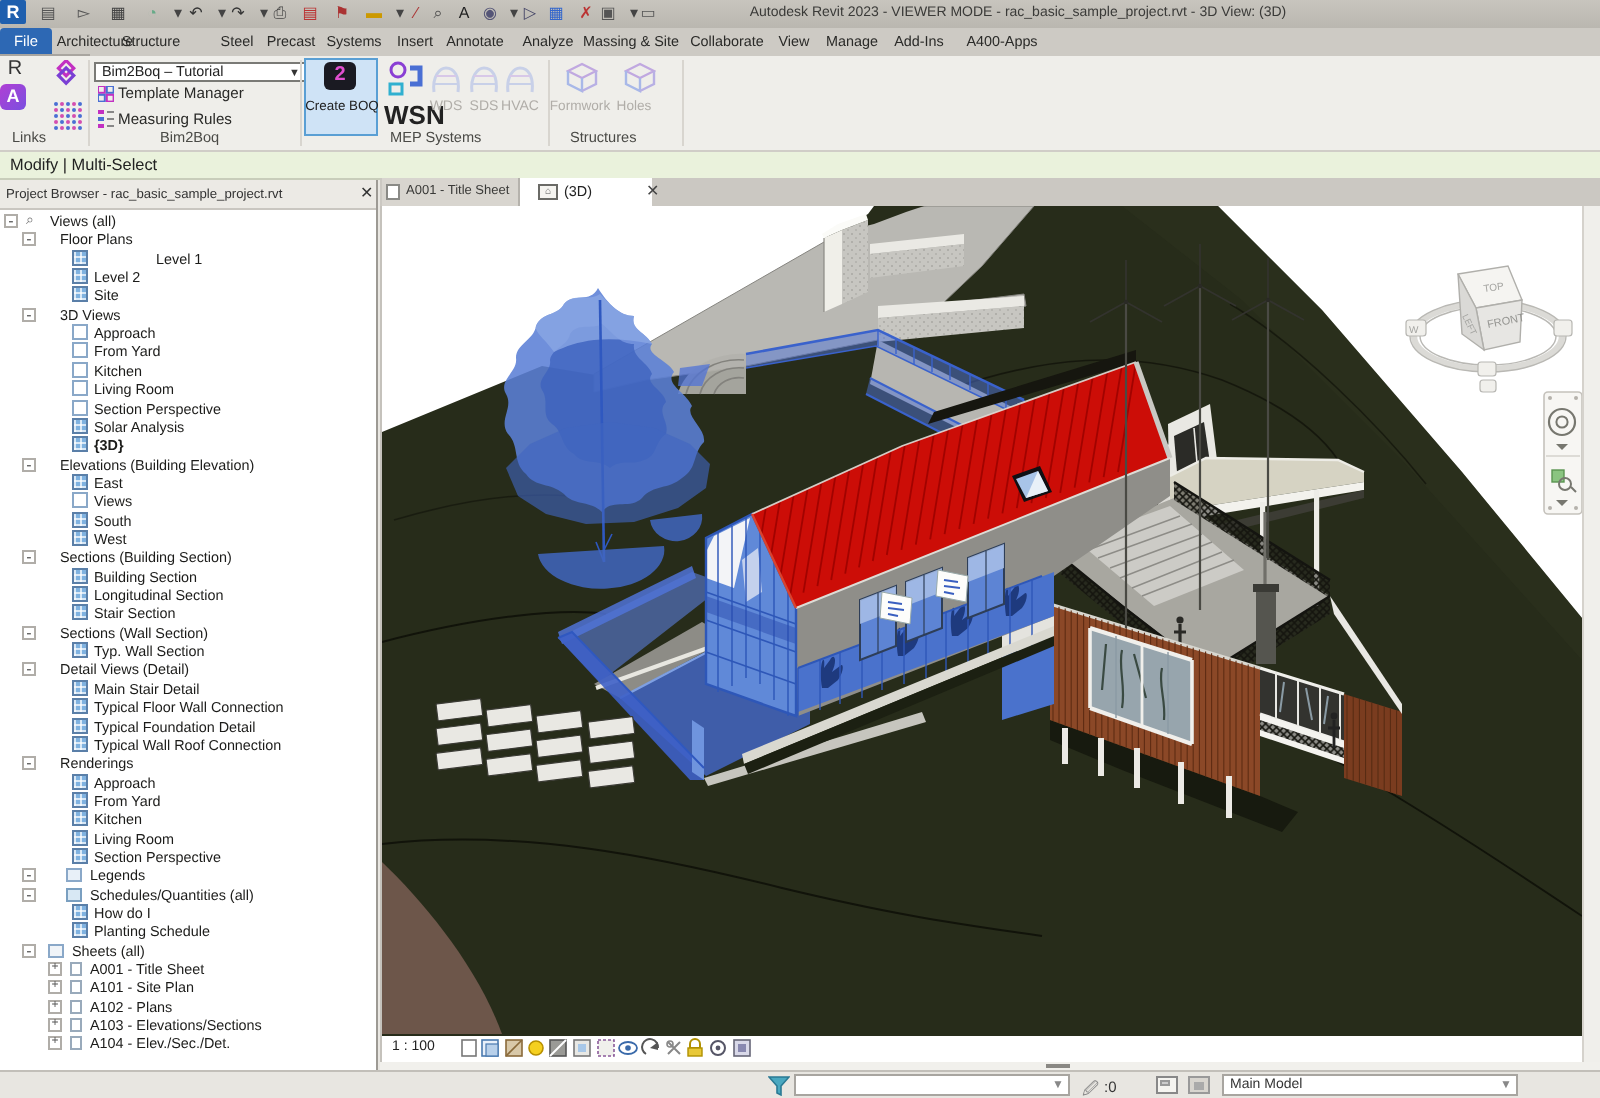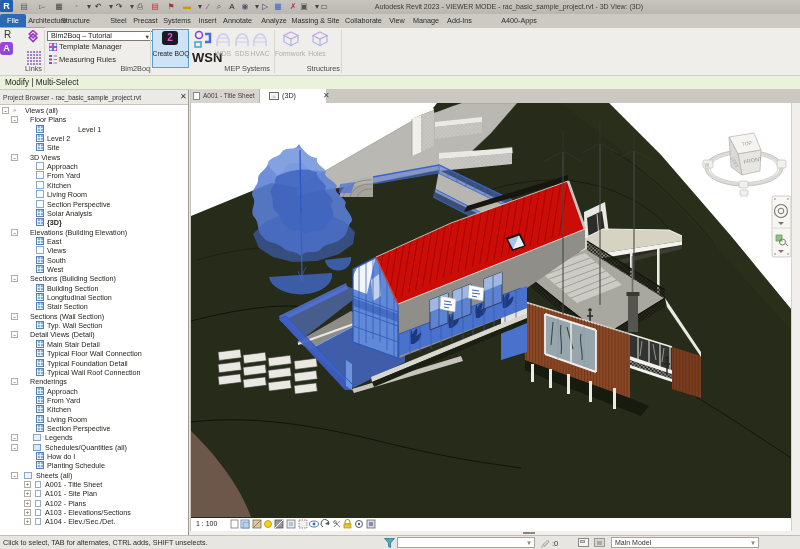--- a/index.html
+++ b/index.html
@@ -4,21 +4,21 @@
 <style>
 *{margin:0;padding:0;box-sizing:border-box;}
 html,body{width:800px;height:549px;overflow:hidden;font-family:"Liberation Sans",sans-serif;}
 #app{position:relative;width:800px;height:549px;background:#e9e7e2;}
 .abs{position:absolute;}
 #titlebar{left:0;top:0;width:800px;height:14px;background:linear-gradient(#c8c5be,#bab7b0);}
 #title-text{left:334px;top:1px;width:350px;height:12px;font-size:7px;color:#3a3a38;text-align:center;line-height:12px;white-space:nowrap;}
 #menubar{left:0;top:14px;width:800px;height:14px;background:#cdcac4;}
 .tab{position:absolute;top:0;height:14px;font-size:7.2px;color:#2a2a28;line-height:14px;text-align:center;white-space:nowrap;}
 #ribbon{left:0;top:28px;width:800px;height:48px;background:#efeeea;border-bottom:1px solid #d0cdc7;}
-.plabel{position:absolute;top:36px;height:9px;font-size:7.3px;color:#4a4a46;text-align:right;}
+.plabel{position:absolute;top:36px;height:9px;font-size:7.3px;color:#4a4a46;text-align:left;}
 .psep{position:absolute;top:2px;height:43px;width:1px;background:#d8d5cf;}
 #combo1{left:47px;top:2.5px;width:106px;height:10px;background:#fff;border:1px solid #7a7a76;font-size:7.2px;line-height:8px;padding-left:3px;color:#222;}
 #createboq{left:152px;top:0.5px;width:37px;height:39px;background:#cfe3f6;border:1px solid #5a9fd4;}
 #modbar{left:0;top:76px;width:800px;height:14px;background:#eaf2dc;border-bottom:1px solid #c8cdba;font-size:8.2px;color:#222;line-height:13px;padding-left:5px;}
 #pbrowser{left:0;top:90px;width:189px;height:445px;background:#fff;border-right:1px solid #9d9a94;}
 #pb-head{left:0;top:0;width:188px;height:15px;background:#eceae5;border-bottom:1px solid #c9c6c0;font-size:6.6px;color:#333;line-height:15px;padding-left:3px;}
 #pb-x{left:180px;top:2px;font-size:8px;color:#333;}
 #tree{left:0;top:16px;width:188px;height:429px;font-size:7.2px;color:#1c1c1a;}
 .ti{position:absolute;height:9px;line-height:9px;white-space:nowrap;}
 .exp{position:absolute;width:7px;height:7px;border:1px solid #b0ada8;background:#fff;font-size:8px;line-height:5px;text-align:center;color:#555;}
@@ -74,21 +74,21 @@
       <div class="tab" style="left:131px;width:29px;">Precast</div>
       <div class="tab" style="left:161px;width:32px;">Systems</div>
       <div class="tab" style="left:195px;width:25px;">Insert</div>
       <div class="tab" style="left:221px;width:33px;">Annotate</div>
       <div class="tab" style="left:259px;width:30px;">Analyze</div>
       <div class="tab" style="left:291px;width:49px;">Massing &amp; Site</div>
       <div class="tab" style="left:343px;width:41px;">Collaborate</div>
       <div class="tab" style="left:386px;width:22px;">View</div>
       <div class="tab" style="left:410px;width:32px;">Manage</div>
       <div class="tab" style="left:444px;width:31px;">Add-Ins</div>
-      <div class="tab" style="left:500px;width:38px;">A400-Apps</div>
+      <div class="tab" style="left:482px;width:38px;">A400-Apps</div>
       <div style="left:517px;top:1px;width:45px;height:13px;background:#f2f1ed;border:1px solid #a8a5a0;border-bottom:none;font-size:6.9px;color:#222;text-align:center;line-height:12px;white-space:nowrap">Debug RTools</div>
       <div style="left:565px;top:1px;width:71px;height:13px;background:#edf3dc;border:1px solid #a9b58f;border-bottom:none;font-size:6.9px;color:#222;text-align:center;line-height:12px;white-space:nowrap">Modify | Multi-Select</div>
       <div style="left:646px;top:3px;width:12px;height:8px;border:1px solid #777;border-radius:4px;font-size:5px;color:#555;text-align:center;line-height:7px">▾</div>
     </div>
   <div class="abs" id="ribbon">
       <div style="left:4px;top:2px;width:15px;height:14px;font-size:10px;color:#333;text-align:center;line-height:14px">R</div>
       <svg style="position:absolute;left:23px;top:2px" width="17" height="15" viewBox="0 0 17 15">
       <g transform="translate(8.5,7.5)">
       <rect x="-4" y="-6.2" width="5.4" height="5.4" transform="rotate(45)" fill="none" stroke="#c230c2" stroke-width="1.6"></rect>
       <rect x="-1.4" y="-3.6" width="5.4" height="5.4" transform="rotate(45)" fill="none" stroke="#7a3fd4" stroke-width="1.6"></rect>
@@ -688,21 +688,20 @@
       <circle cx="129" cy="6" r="3.5" fill="none" stroke="#556" stroke-width="1"></circle>
         <circle cx="129" cy="6" r="1.2" fill="#556"></circle>
       <rect x="137" y="2" width="8" height="8" fill="#d8d8e8" stroke="#667" stroke-width="0.8"></rect>
         <rect x="139" y="4" width="4" height="4" fill="#8888b0"></rect>
     </svg>
     </div>
   <div class="abs" id="hscroll">
       <div style="position:absolute;left:333px;top:1px;width:12px;height:2px;background:#8a8884;"></div>
     </div>
   <div class="abs" id="statusbar">
-    <span style="position:absolute;left:3px;">Click to select, TAB for alternates, CTRL adds, SHIFT unselects.</span>
     <svg style="position:absolute;left:384px;top:2px" width="11" height="10" viewBox="0 0 11 10">
       <path d="M0.5 0.5 L10.5 0.5 L6.5 5 L6.5 9.5 L4.5 8.5 L4.5 5 Z" fill="#4aa8c0" stroke="#2a7a94" stroke-width="0.8"></path>
       </svg>
       <div class="sbox" style="left:397px;width:138px;">
         <span style="position:absolute;right:2px;color:#888;font-size:6px;">▼</span>
       </div>
       <div style="position:absolute;left:541px;top:2px;width:10px;height:10px;color:#888;font-size:8px;">🖉</div>
       <div style="position:absolute;left:552px;top:1px;font-size:7.5px;color:#333;">:0</div>
       <div style="position:absolute;left:578px;top:2px;width:11px;height:9px;background:#f5f4f0;border:1px solid #888;">
         <div style="position:absolute;left:1px;top:1px;width:5px;height:3px;background:#ccc;border:0.5px solid #999;"></div>

